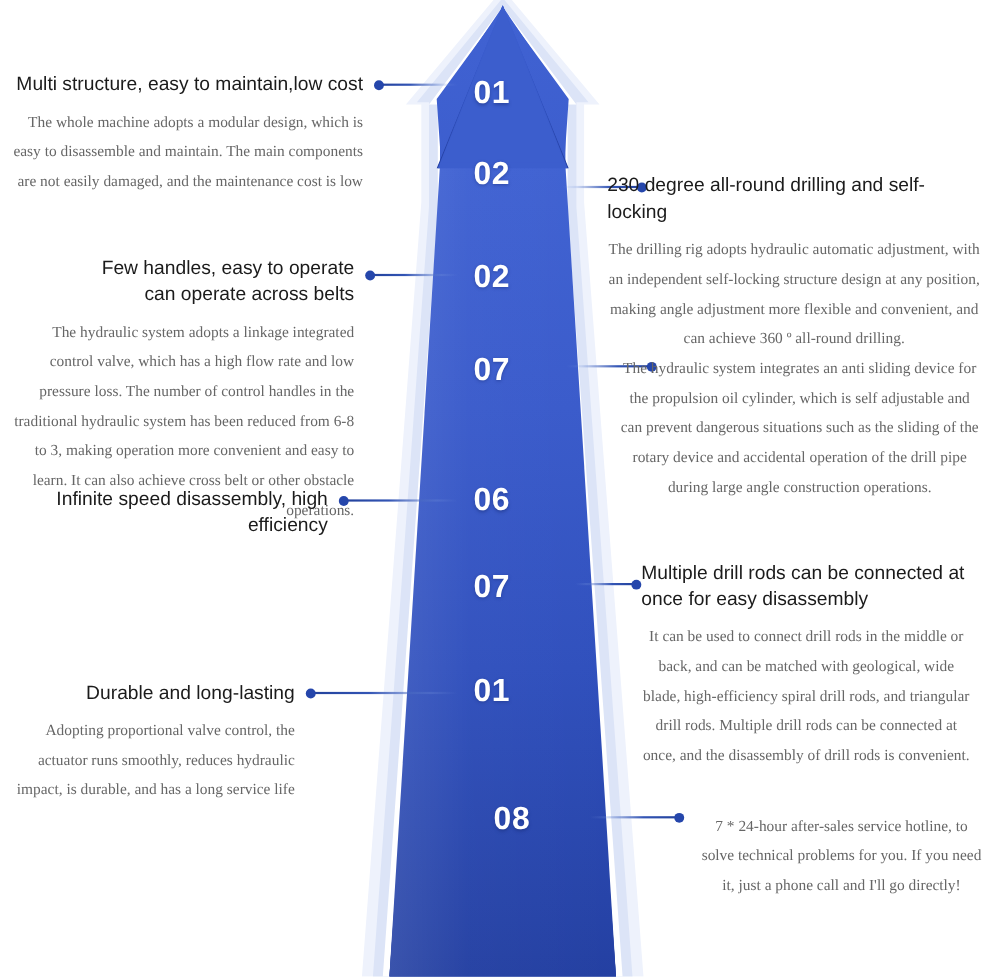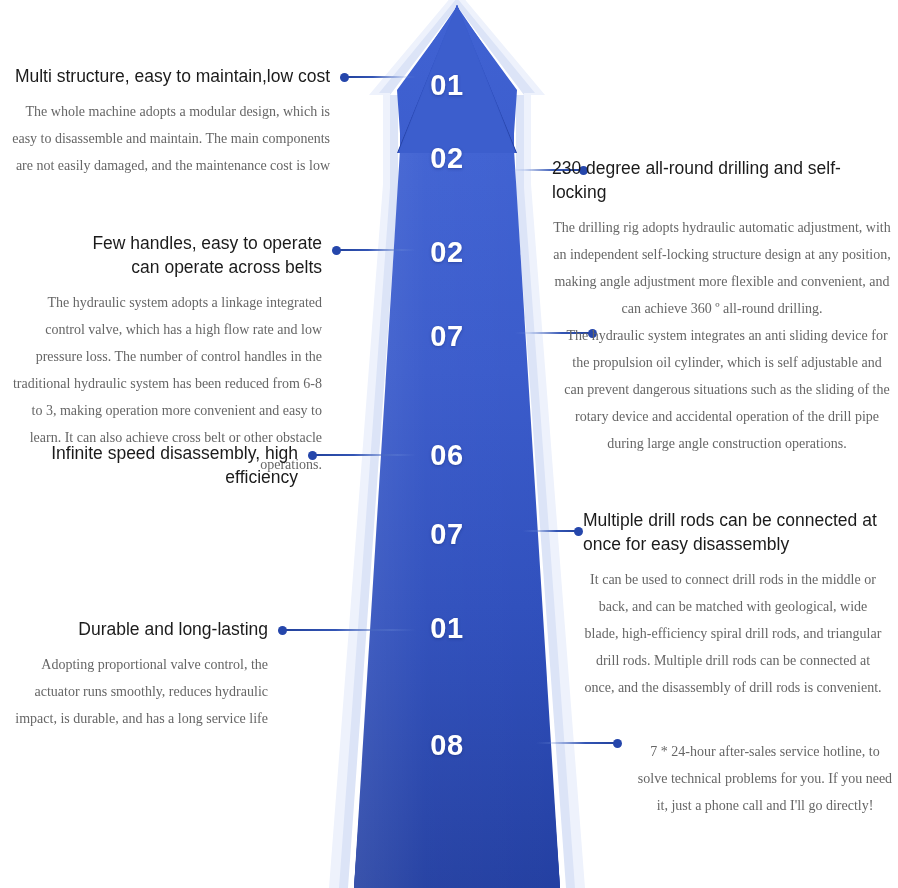--- a/index.html
+++ b/index.html
@@ -200,21 +200,21 @@
     <path d="M 457 5 L 513 148 L 401 148 Z" fill="#3c5ecd"></path>
   </svg>
 
   <div class="step-number" style="left:412px; top:71px;">01</div>
   <div class="step-number" style="left:412px; top:144px;">02</div>
   <div class="step-number" style="left:412px; top:238px;">02</div>
   <div class="step-number" style="left:412px; top:322px;">07</div>
   <div class="step-number" style="left:412px; top:441px;">06</div>
   <div class="step-number" style="left:412px; top:520px;">07</div>
   <div class="step-number" style="left:412px; top:614px;">01</div>
-  <div class="step-number" style="left:412px; top:731px;">08</div>
+  <div class="step-number" style="left:412px; top:731px;text-align:right;">08</div>
 
   <div class="connector left" style="left:340px; top:76px;  width:72px;">
     <span class="line"></span>
     <span class="dot"></span>
   </div>
 
   <div class="connector right" style="left:515px; top:169px; width:73px;">
     <span class="line"></span>
     <span class="dot"></span>
   </div>

